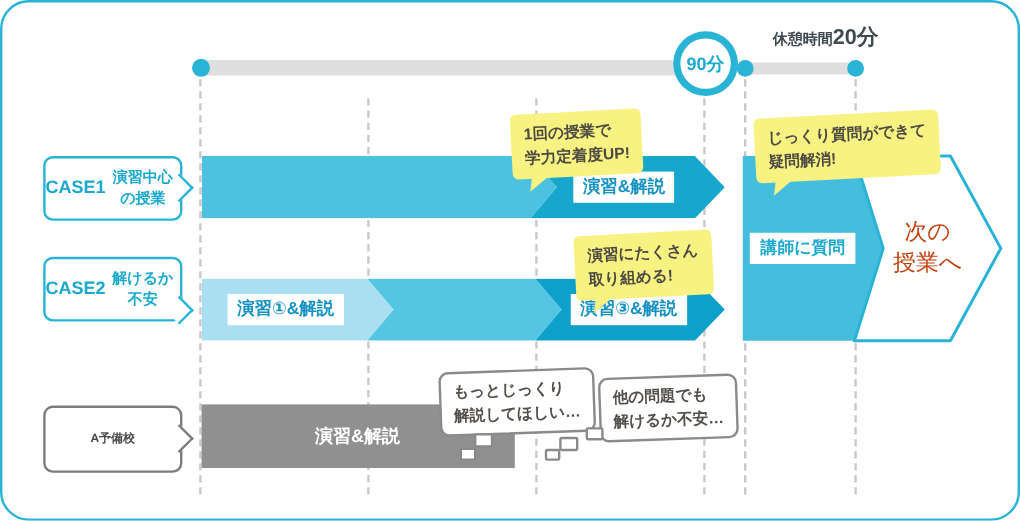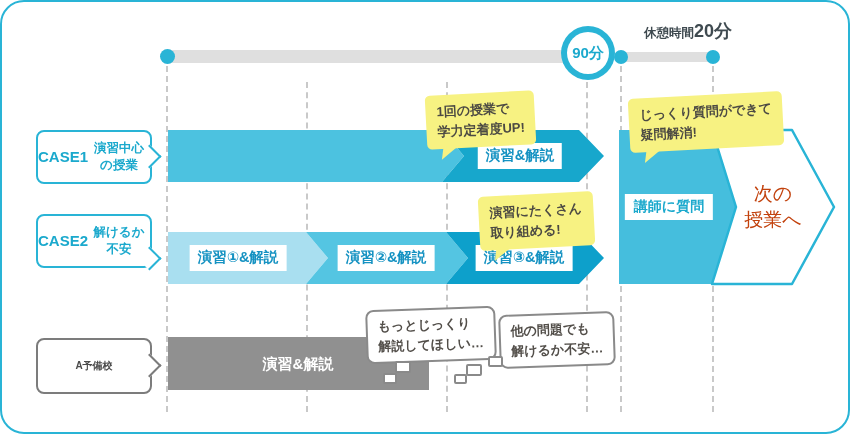--- a/index.html
+++ b/index.html
@@ -103,21 +103,20 @@
   <div class="abs case-box" style="left:34px;top:212px;height:50px;">
     <span class="t1">CASE2</span>
     <span class="t2">解けるか不安</span>
   </div>
   <div class="abs box-tail" style="left:139px;top:248px;"></div>
 
   <div class="abs seg" style="left: 166px; top: 230px; width: 160px; clip-path: polygon(0px 0px, 138px 0px, 160px 26px, 138px 52px, 0px 52px); background: rgb(169, 223, 240);"></div>
   <div class="abs seg" style="left: 304px; top: 230px; width: 162px; clip-path: polygon(0px 0px, 140px 0px, 162px 26px, 140px 52px, 0px 52px, 22px 26px); background: rgb(84, 197, 226);"></div>
   <div class="abs seg" style="left: 444px; top: 230px; width: 158px; clip-path: polygon(0px 0px, 133px 0px, 158px 26px, 133px 52px, 0px 52px, 22px 26px); background: rgb(13, 160, 203);"></div>
   <div class="abs seg-label" style="left:236px;top:256px;">演習①&amp;解説</div>
-  <div class="abs seg-label" style="left:384px;top:256px;">演習②&amp;解説</div>
   <div class="abs seg-label" style="left:522px;top:256px;">演習③&amp;解説</div>
 
   <div class="abs yb" style="left:477px;top:192px;">
     <span>演習にたくさん</span>
     <span>取り組める!</span>
   </div>
 
   <svg class="abs" style="left:600px;top:120px;z-index:1;" width="250" height="180" viewBox="0 0 250 180">
     <polygon points="17,8 110,8 134,85 110,162 17,162" fill="#45bedd"></polygon>
     <polygon fill="#ffffff" stroke-width="2.5" stroke-linejoin="round" points="110,8 190,8 232,85 190,162 110,162 134,85" stroke="#29b4d6"></polygon>

